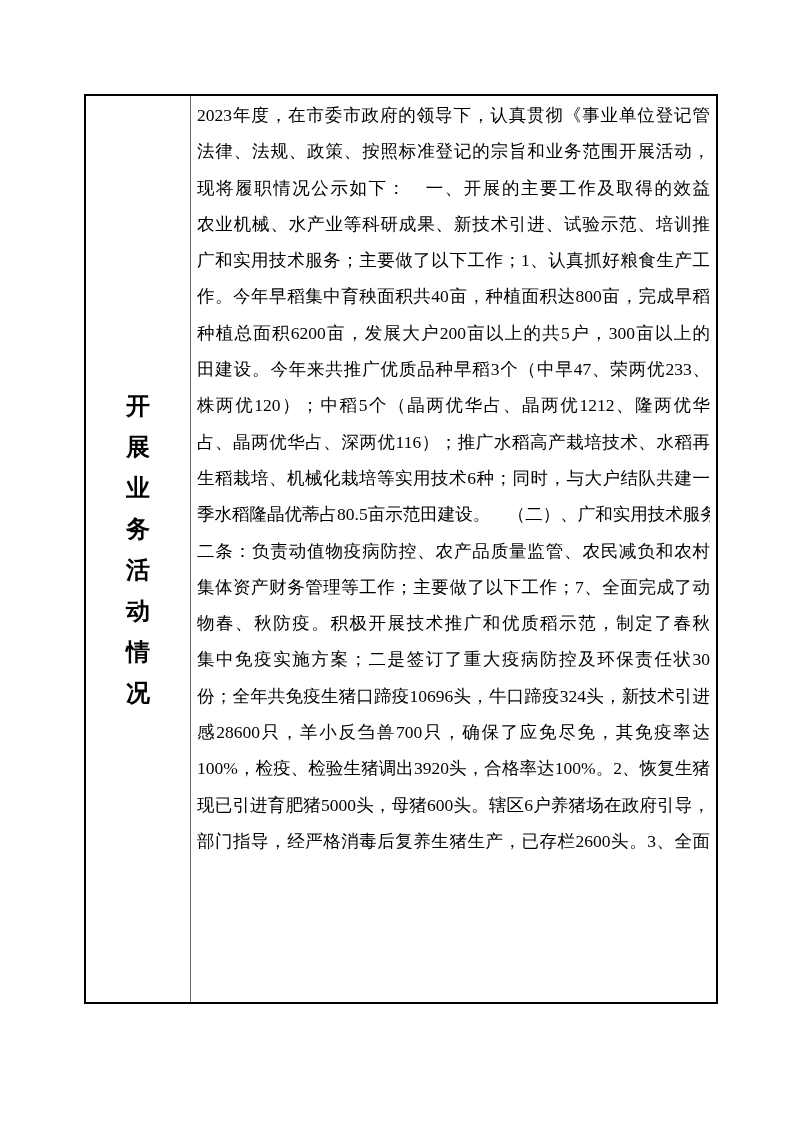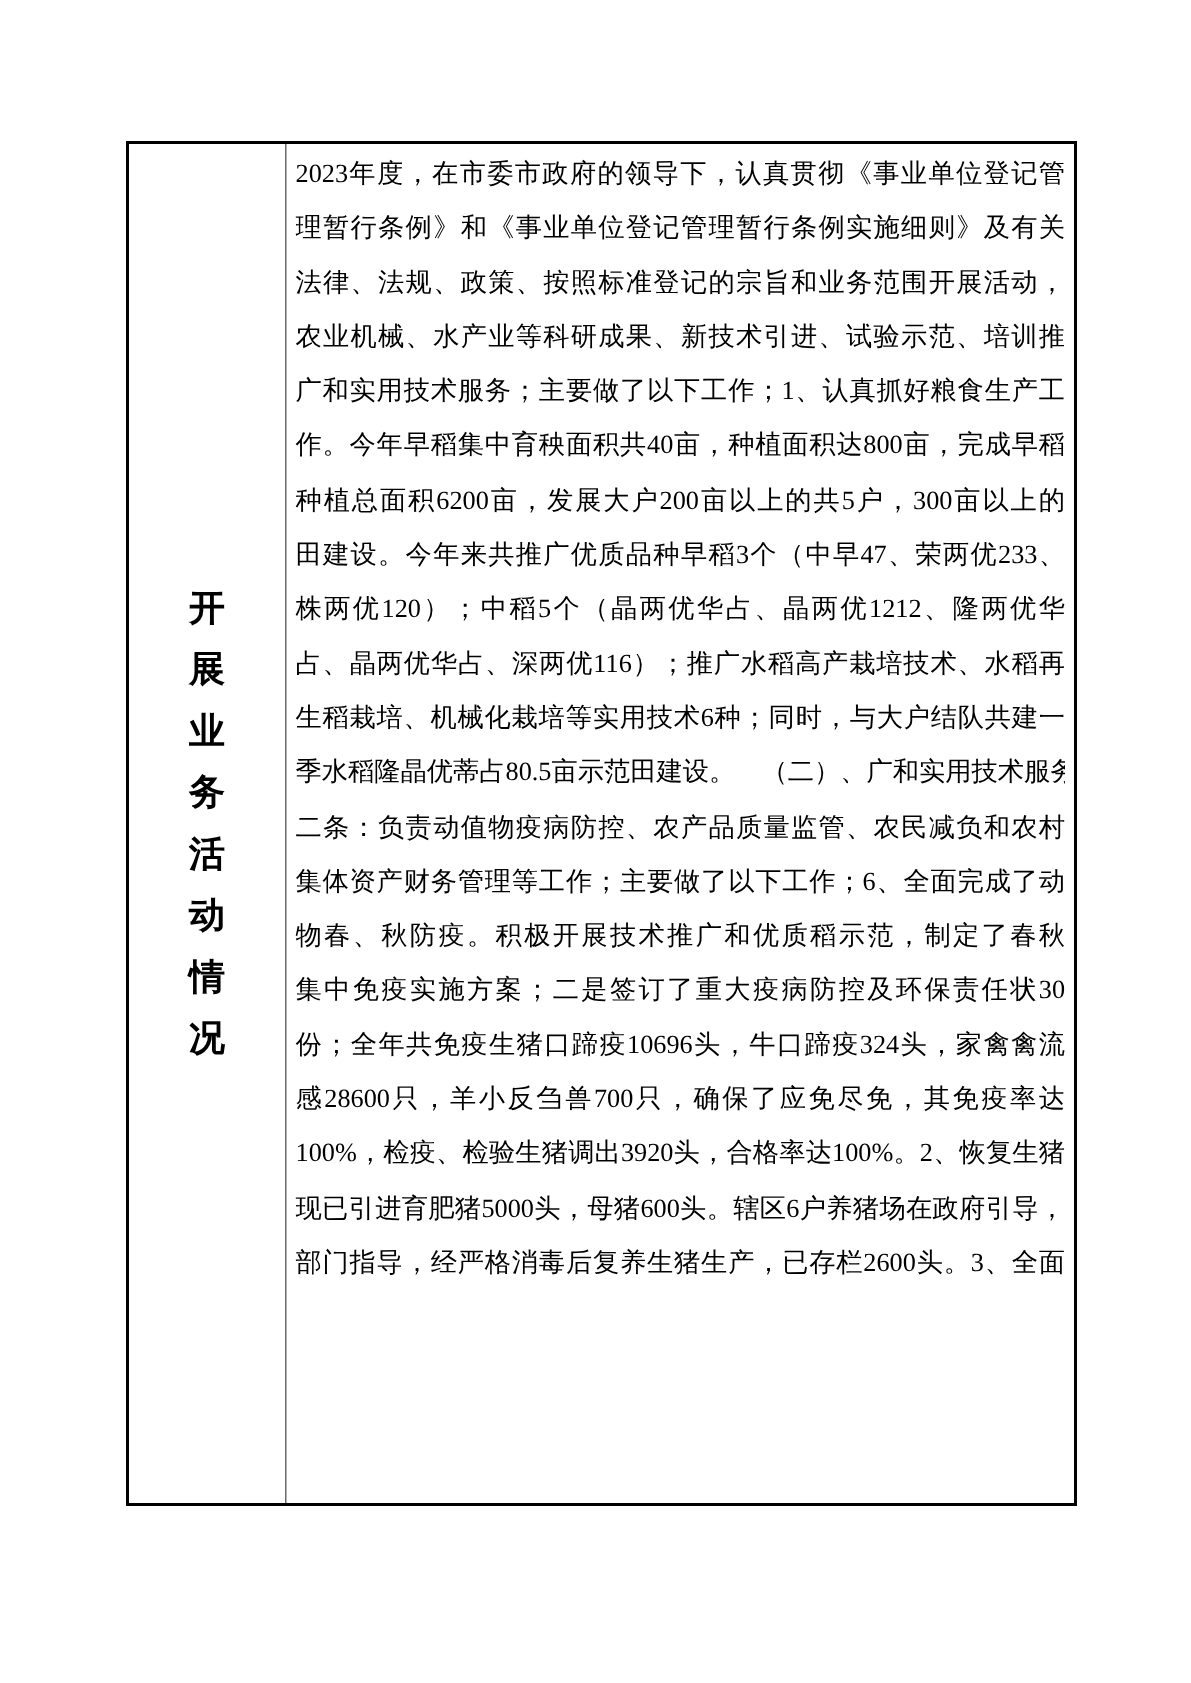--- a/index.html
+++ b/index.html
@@ -77,36 +77,36 @@
           <div class="label-char">务</div>
           <div class="label-char">活</div>
           <div class="label-char">动</div>
           <div class="label-char">情</div>
           <div class="label-char">况</div>
         </div>
     </div>
     <div class="content-cell">
       <div>
           <div class="text-line">2023年度，在市委市政府的领导下，认真贯彻《事业单位登记管</div>
-          <div class="text-line">理暂行条例》和《事业单位登记管理暂行条例实施细则》及有关</div>
           <div class="text-line">法律、法规、政策、按照标准登记的宗旨和业务范围开展活动，</div>
+          <div class="text-line">现将履职情况公示如下：　一、开展的主要工作及取得的效益</div>
           <div class="text-line">农业机械、水产业等科研成果、新技术引进、试验示范、培训推</div>
           <div class="text-line">广和实用技术服务；主要做了以下工作；1、认真抓好粮食生产工</div>
           <div class="text-line">作。今年早稻集中育秧面积共40亩，种植面积达800亩，完成早稻</div>
           <div class="text-line">种植总面积6200亩，发展大户200亩以上的共5户，300亩以上的</div>
           <div class="text-line">田建设。今年来共推广优质品种早稻3个（中早47、荣两优233、</div>
           <div class="text-line">株两优120）；中稻5个（晶两优华占、晶两优1212、隆两优华</div>
           <div class="text-line">占、晶两优华占、深两优116）；推广水稻高产栽培技术、水稻再</div>
           <div class="text-line">生稻栽培、机械化栽培等实用技术6种；同时，与大户结队共建一</div>
           <div class="text-line">季水稻隆晶优蒂占80.5亩示范田建设。　（二）、广和实用技术服务</div>
           <div class="text-line">二条：负责动值物疫病防控、农产品质量监管、农民减负和农村</div>
-          <div class="text-line">集体资产财务管理等工作；主要做了以下工作；6、全面完成了动</div>
+          <div class="text-line">集体资产财务管理等工作；主要做了以下工作；7、全面完成了动</div>
           <div class="text-line">物春、秋防疫。积极开展技术推广和优质稻示范，制定了春秋</div>
           <div class="text-line">集中免疫实施方案；二是签订了重大疫病防控及环保责任状30</div>
-          <div class="text-line">份；全年共免疫生猪口蹄疫10696头，牛口蹄疫324头，家禽禽流</div>
+          <div class="text-line">份；全年共免疫生猪口蹄疫10696头，牛口蹄疫324头，新技术引进</div>
           <div class="text-line">感28600只，羊小反刍兽700只，确保了应免尽免，其免疫率达</div>
           <div class="text-line">100%，检疫、检验生猪调出3920头，合格率达100%。2、恢复生猪</div>
           <div class="text-line">现已引进育肥猪5000头，母猪600头。辖区6户养猪场在政府引导，</div>
           <div class="text-line">部门指导，经严格消毒后复养生猪生产，已存栏2600头。3、全面</div>
         </div>
     </div>
   </div>
 </div>
 
 </body></html>

